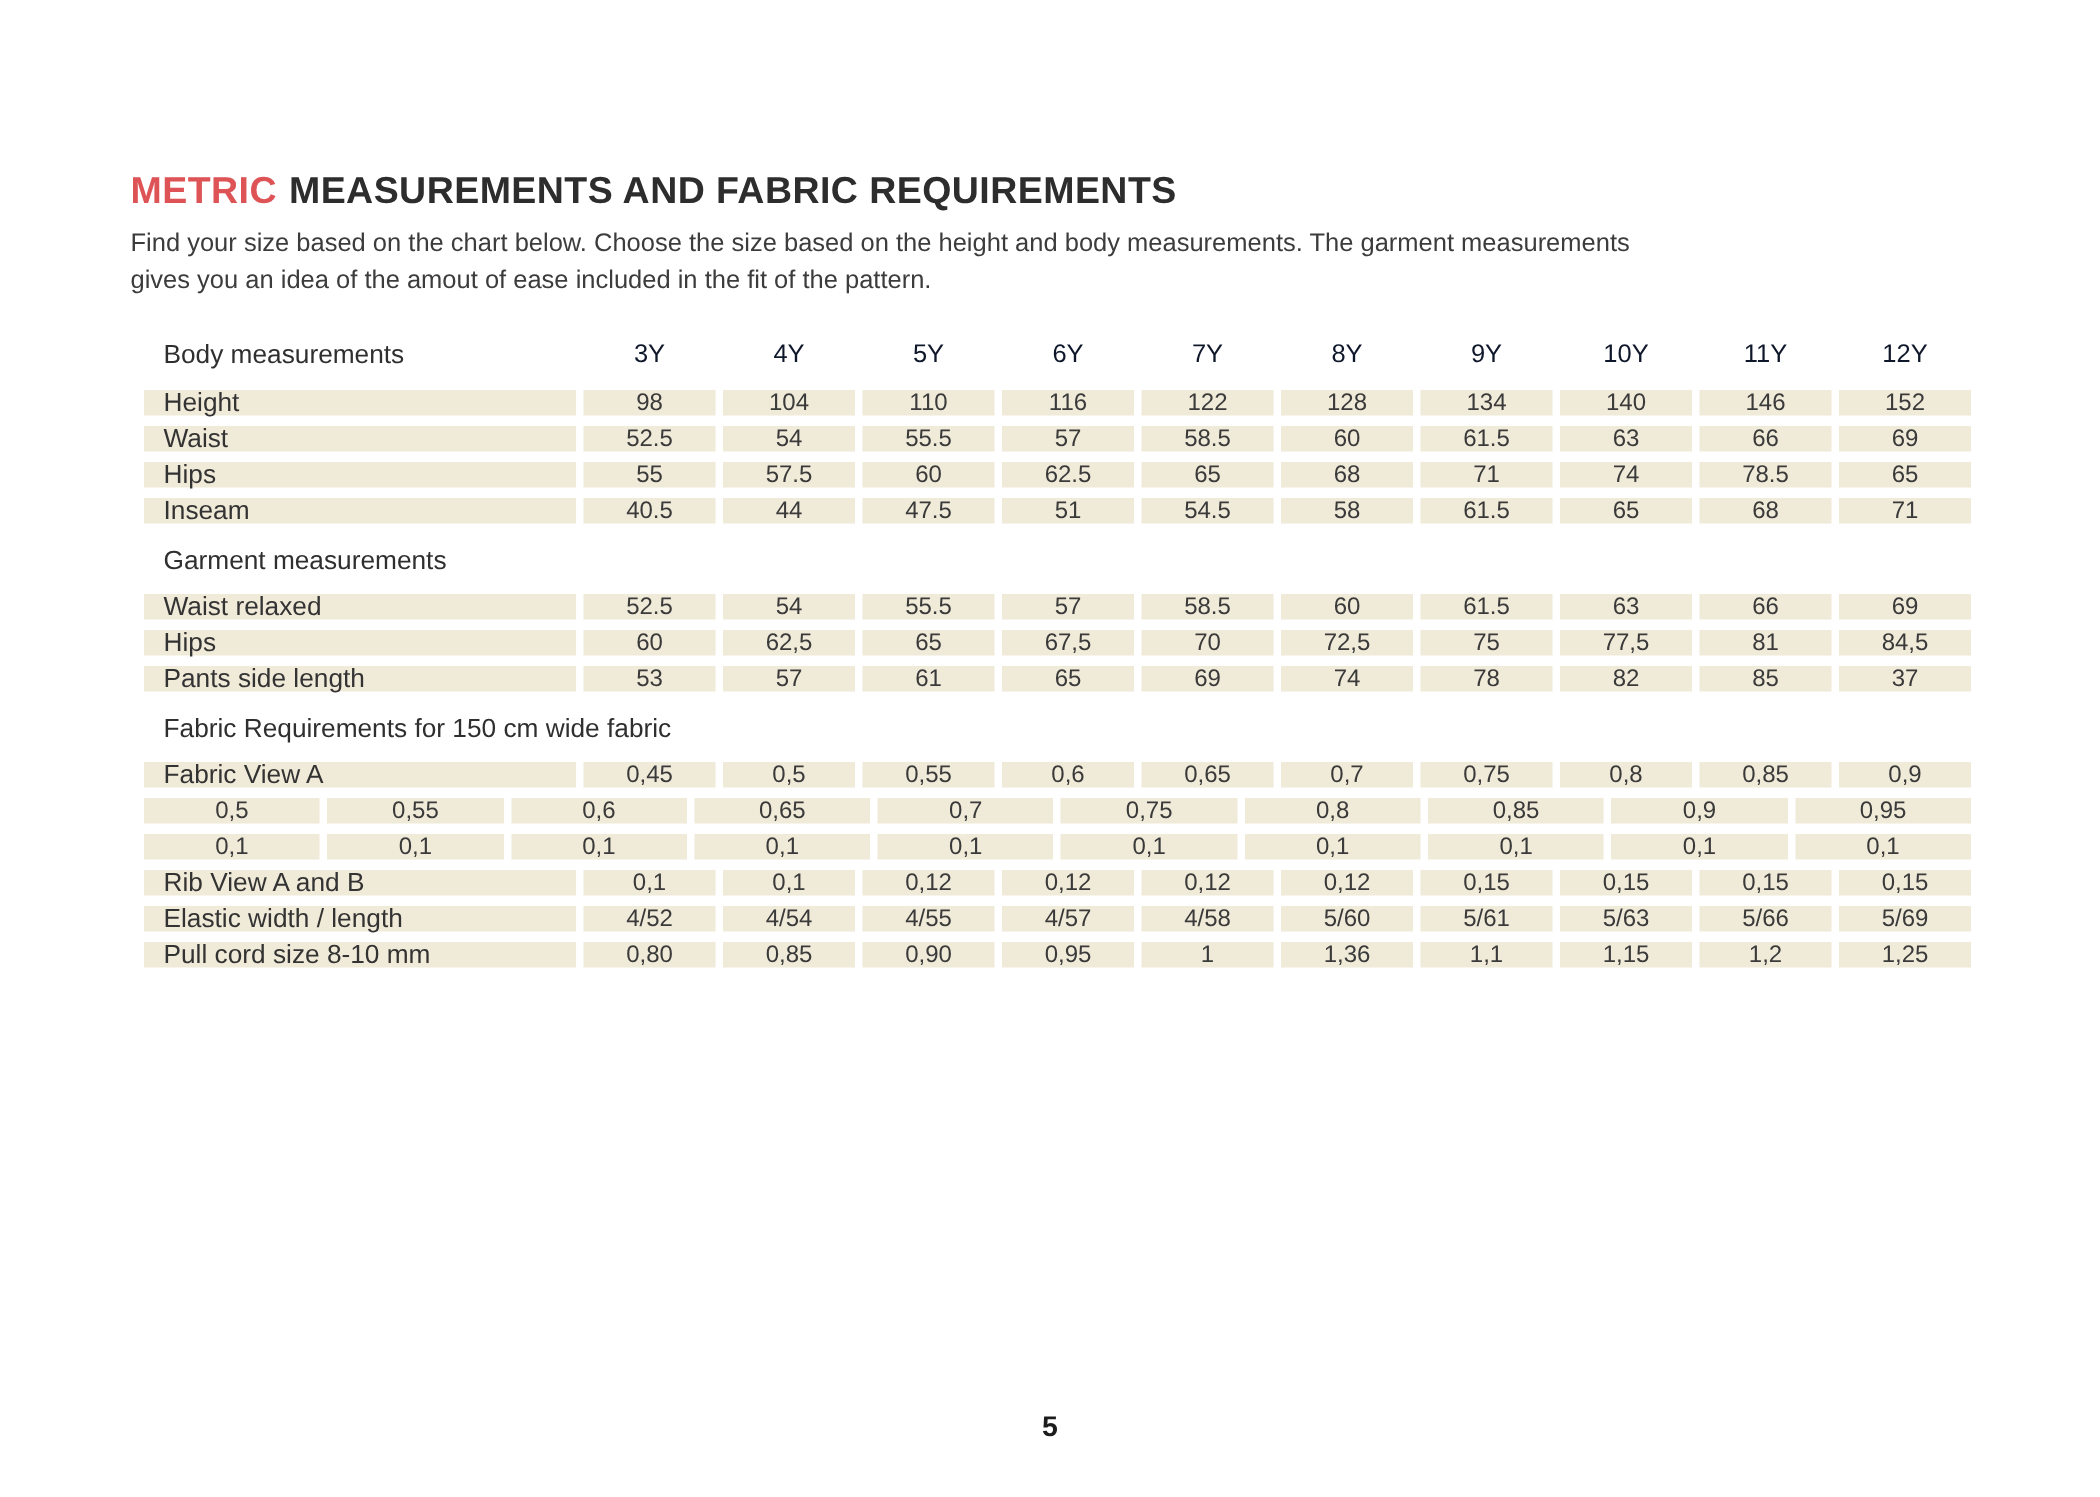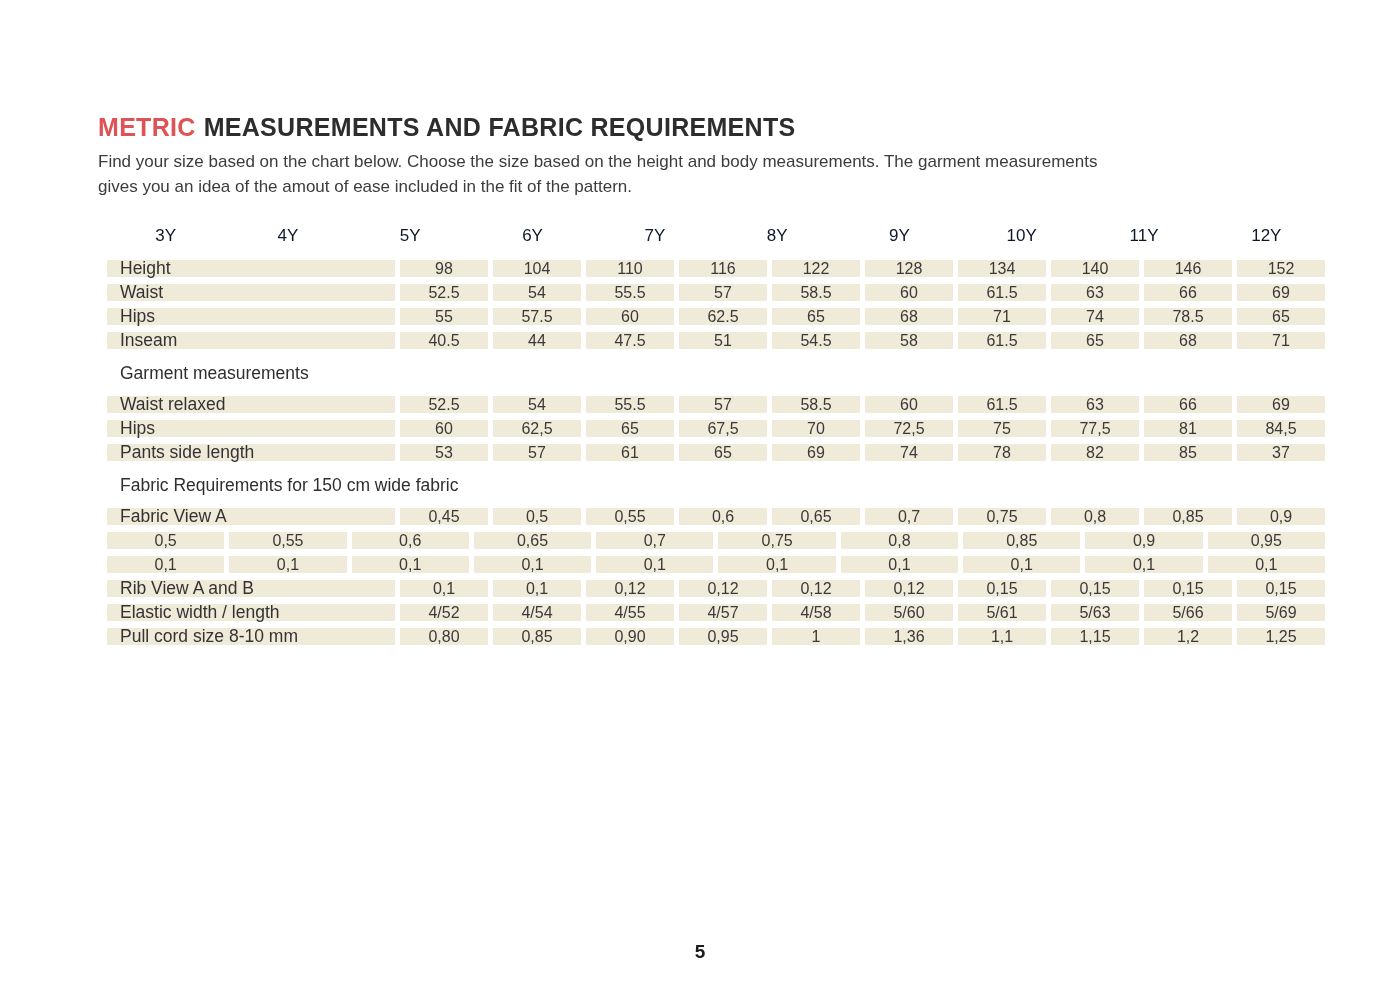--- a/index.html
+++ b/index.html
@@ -10,21 +10,21 @@
   }
   .page {
     position: relative;
     width: 1400px;
     height: 998px;
     background: #ffffff;
     overflow: hidden;
   }
   .content {
     position: absolute;
-    left: 98px;
+    left: 87px;
     top: 113px;
     width: 1228px;
   }
   .title {
     margin: 0;
     font-size: 25px;
     line-height: 28px;
     font-weight: 700;
     letter-spacing: 0.3px;
     color: var(--heading, #2d2d2d);
@@ -108,20 +108,21 @@
 </style>
 </head>
 <body>
 
 <div class="page">
   <div class="content">
     <h1 class="title"><span class="accent">METRIC</span><span>MEASUREMENTS AND FABRIC REQUIREMENTS</span></h1>
     <p class="intro"><span>Find your size based on the chart below. Choose the size based on the height and body measurements. The garment measurements</span><br><span>gives you an idea of the amout of ease included in the fit of the pattern.</span></p>
     <div class="table">
         <div class="row header-row">
+          <div class="row-label plain strong-label">Body measurements</div>
           <div class="val-cell plain size-head">3Y</div>
           <div class="val-cell plain size-head">4Y</div>
           <div class="val-cell plain size-head">5Y</div>
           <div class="val-cell plain size-head">6Y</div>
           <div class="val-cell plain size-head">7Y</div>
           <div class="val-cell plain size-head">8Y</div>
           <div class="val-cell plain size-head">9Y</div>
           <div class="val-cell plain size-head">10Y</div>
           <div class="val-cell plain size-head">11Y</div>
           <div class="val-cell plain size-head">12Y</div>

